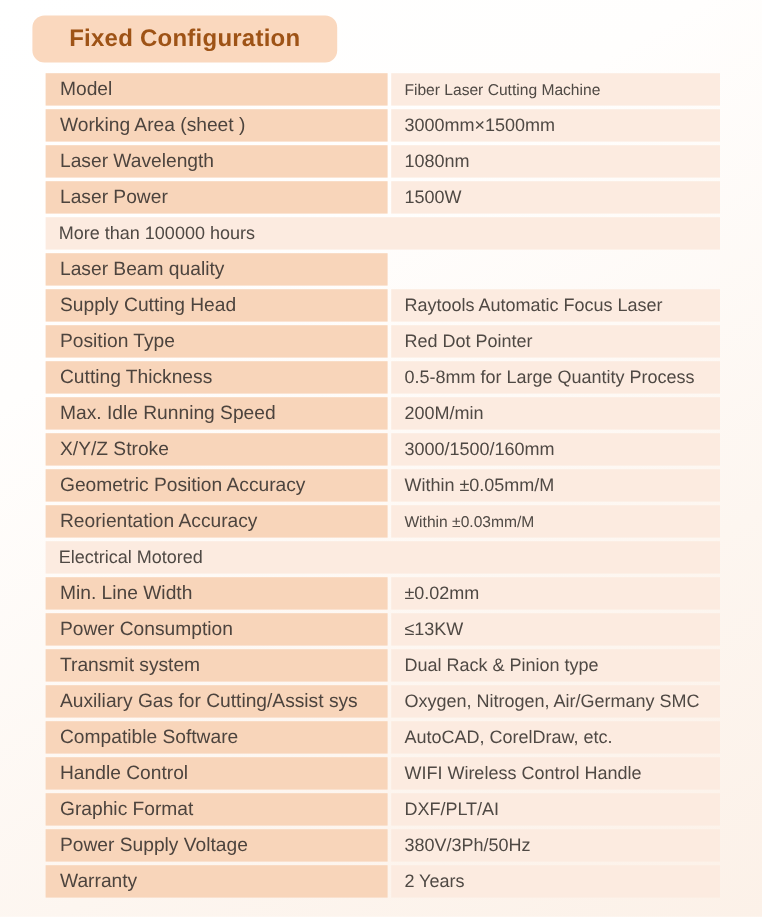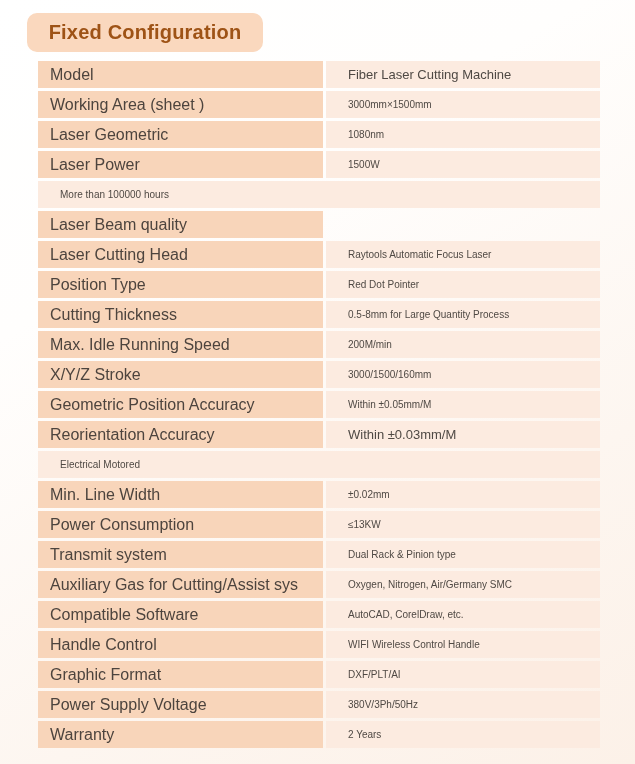--- a/index.html
+++ b/index.html
@@ -11,21 +11,21 @@
     height: 764px;
     overflow: hidden;
     font-family: "Liberation Sans", "DejaVu Sans", sans-serif;
     background: linear-gradient(150deg, #ffffff 0%, #fffefd 30%, #fdf6f0 70%, #fcf1e8 100%);
     position: relative;
   }
   .title-pill {
     position: absolute;
     left: 27px;
     top: 13px;
-    width: 236px;
+    width: 254px;
     height: 39px;
     background: var(--title-box-bg, #fad8be);
     border-radius: 10px;
     display: flex;
     align-items: center;
     justify-content: center;
     box-sizing: border-box;
   }
   .title-pill span {
     color: var(--title-text, #9e5316);
@@ -59,26 +59,26 @@
   .spec-label-cell span {
     color: var(--label-text, #4d443e);
     font-size: 16px;
     white-space: nowrap;
   }
   .spec-value-cell {
     flex: 1 1 auto;
     background: var(--value-cell-bg, #fcebe0);
     display: flex;
     align-items: center;
-    padding-left: 22px;
+    padding-left: 11px;
     box-sizing: border-box;
   }
   .spec-value-cell span {
     color: var(--value-text, #4f4944);
-    font-size: 10px;
+    font-size: 15px;
     white-space: nowrap;
   }
   
   .spec-row:nth-child(1) .spec-value-cell span,
   .spec-row:nth-child(13) .spec-value-cell span {
     font-size: 13px;
   }
 </style>
 </head>
 <body style="--title-box-bg: #fad8be; --title-text: #9e5316; --label-cell-bg: #f8d5ba; --value-cell-bg: #fcebe0; --label-text: #4d443e; --value-text: #4f4944;">
@@ -99,21 +99,21 @@
     <div class="spec-row">
       <div class="spec-label-cell">
         <span>Working Area (sheet )</span>
       </div>
       <div class="spec-value-cell">
         <span>3000mm×1500mm</span>
       </div>
     </div>
     <div class="spec-row">
       <div class="spec-label-cell">
-        <span>Laser Geometric</span>
+        <span>Laser Wavelength</span>
       </div>
       <div class="spec-value-cell">
         <span>1080nm</span>
       </div>
     </div>
     <div class="spec-row">
       <div class="spec-label-cell">
         <span>Laser Power</span>
       </div>
       <div class="spec-value-cell">
@@ -125,21 +125,21 @@
         <span>More than 100000 hours</span>
       </div>
     </div>
     <div class="spec-row">
       <div class="spec-label-cell">
         <span>Laser Beam quality</span>
       </div>
     </div>
     <div class="spec-row">
       <div class="spec-label-cell">
-        <span>Laser Cutting Head</span>
+        <span>Supply Cutting Head</span>
       </div>
       <div class="spec-value-cell">
         <span>Raytools Automatic Focus Laser</span>
       </div>
     </div>
     <div class="spec-row">
       <div class="spec-label-cell">
         <span>Position Type</span>
       </div>
       <div class="spec-value-cell">

